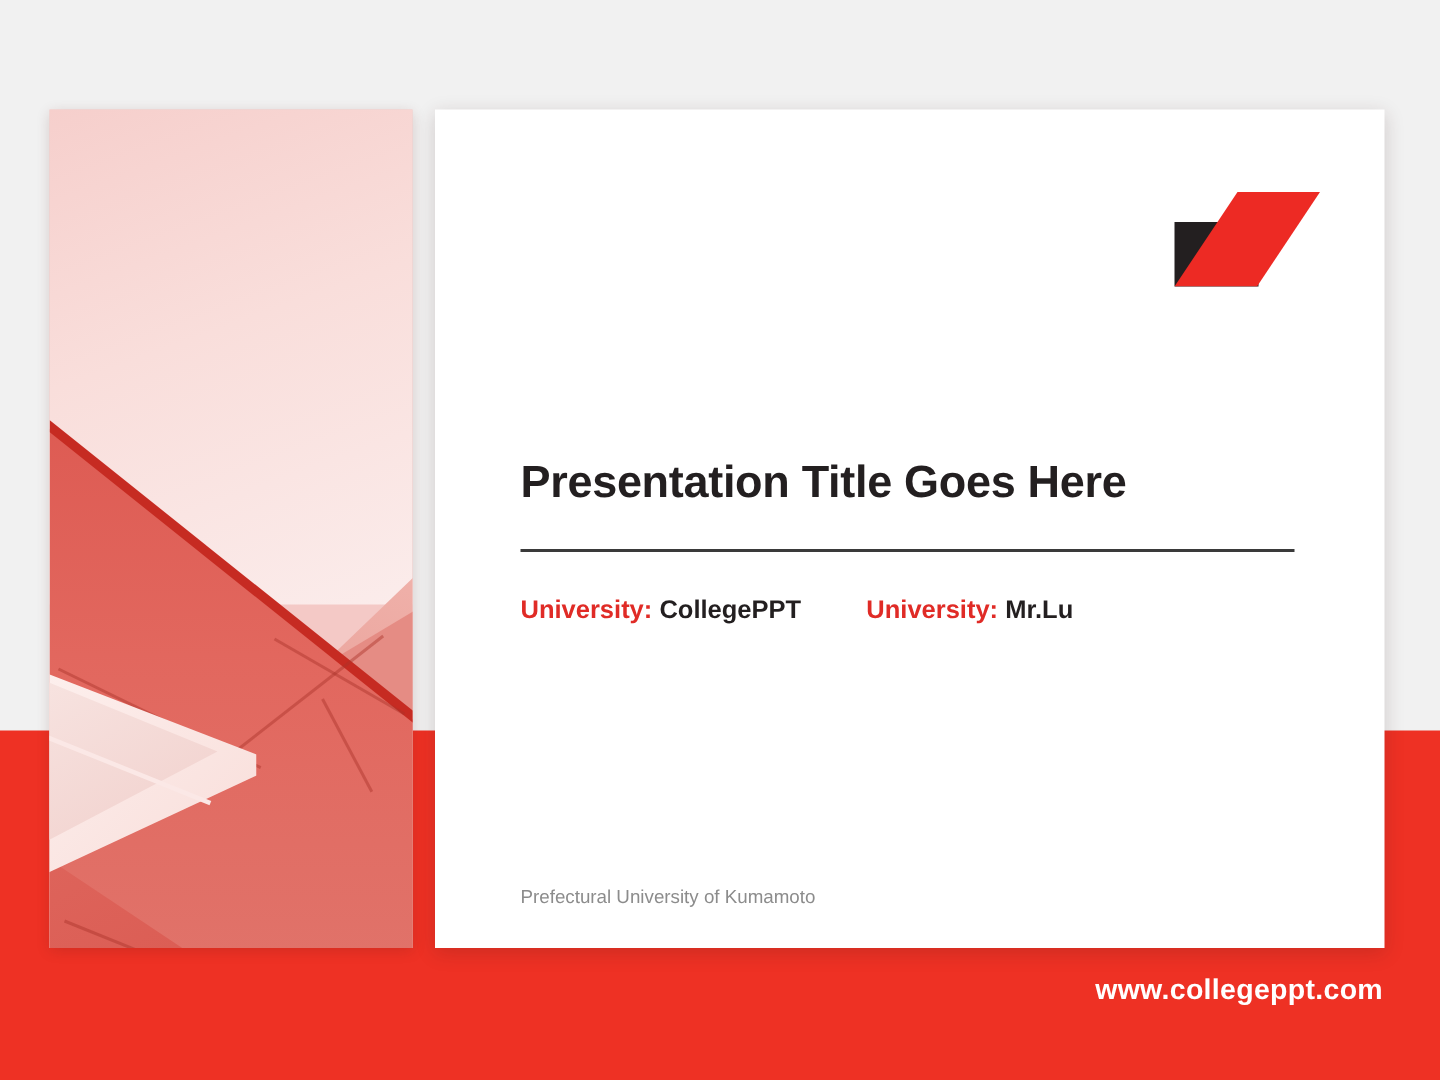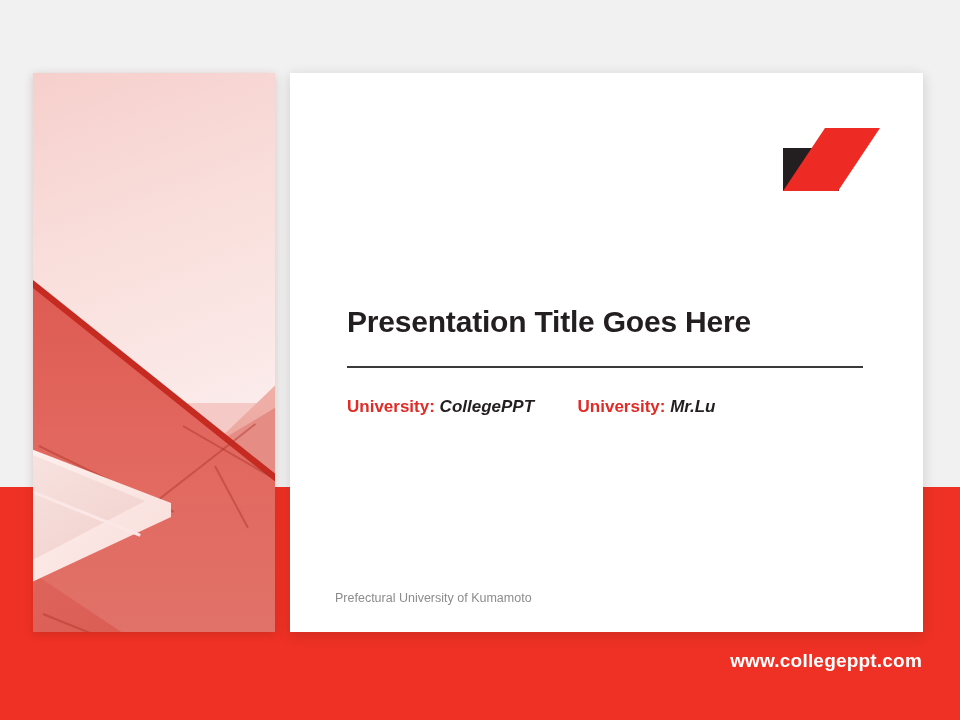--- a/index.html
+++ b/index.html
@@ -208,30 +208,29 @@
     font-size: 17px;
     font-weight: bold;
     white-space: nowrap;
     color: #231f20;
   }
   .credits .key {
     color: #e02b26;
   }
   .credits .val {
     color: #231f20;
-    font-style: italic;
   }
   .credits .gap {
     display: inline-block;
     width: 34px;
   }
 
   .affiliation {
     position: absolute;
-    left: 45px;
+    left: 57px;
     top: 518px;
     font-size: 12.5px;
     color: #8c8c8c;
     white-space: nowrap;
     text-align: center;
   }
 </style>
 </head>
 <body>
 

